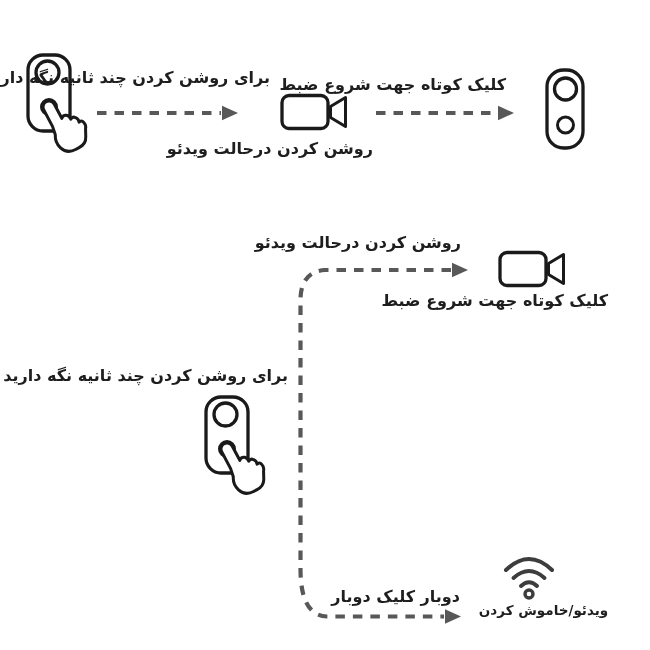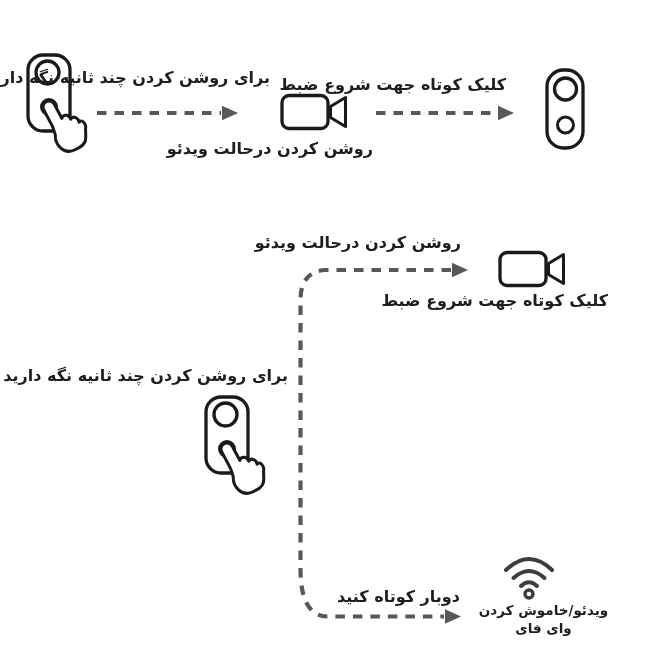--- a/index.html
+++ b/index.html
@@ -116,20 +116,19 @@
   <div class="label" style="left:356px; top:74px; width:150px;">کلیک کوتاه جهت شروع ضبط</div>
 
   <div class="label" style="left:218px; top:138px; width:155px;">روشن کردن درحالت ویدئو</div>
 
   <div class="label" style="left:306px; top:232px; width:155px;">روشن کردن درحالت ویدئو</div>
 
   <div class="label" style="left:443px; top:290px; width:165px;">کلیک کوتاه جهت شروع ضبط</div>
 
   <div class="label" style="left:88px; top:365px; width:200px;">برای روشن کردن چند ثانیه نگه دارید</div>
 
-  <div class="label" style="left:350px; top:586px; width:110px;">دوبار کوتاه کنید</div>
+  <div class="label" style="left:350px; top:586px; width:110px;">دوبار کلیک دوبار</div>
 
   <div class="label wifi-label wrap" style="left:466px; top:602px; width:155px;">
     <div>ویدئو/خاموش کردن</div>
-    <div>وای فای</div>
   </div>
 
 </div>
 
 </body></html>

